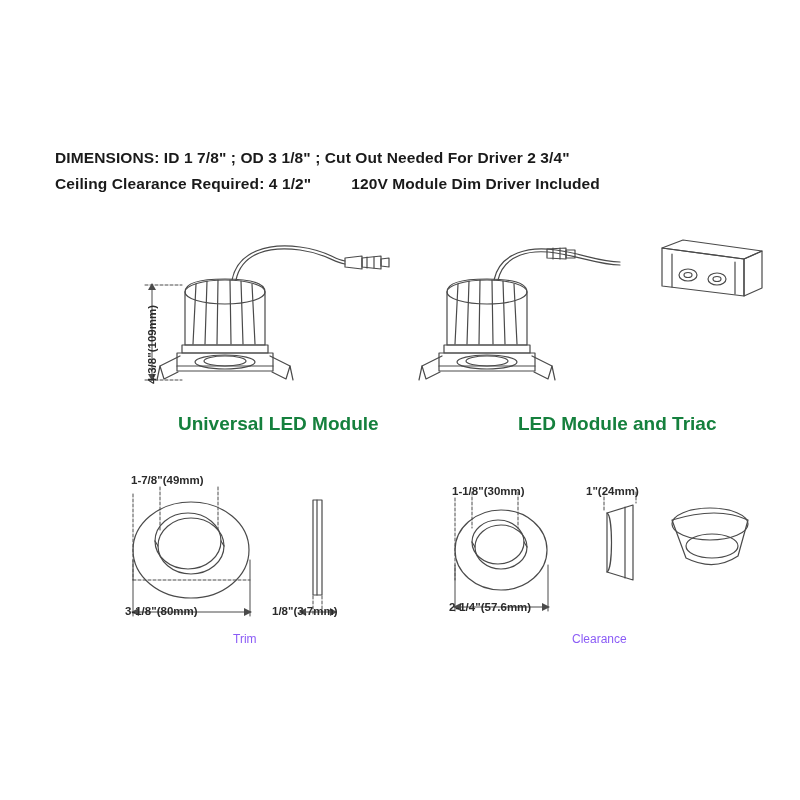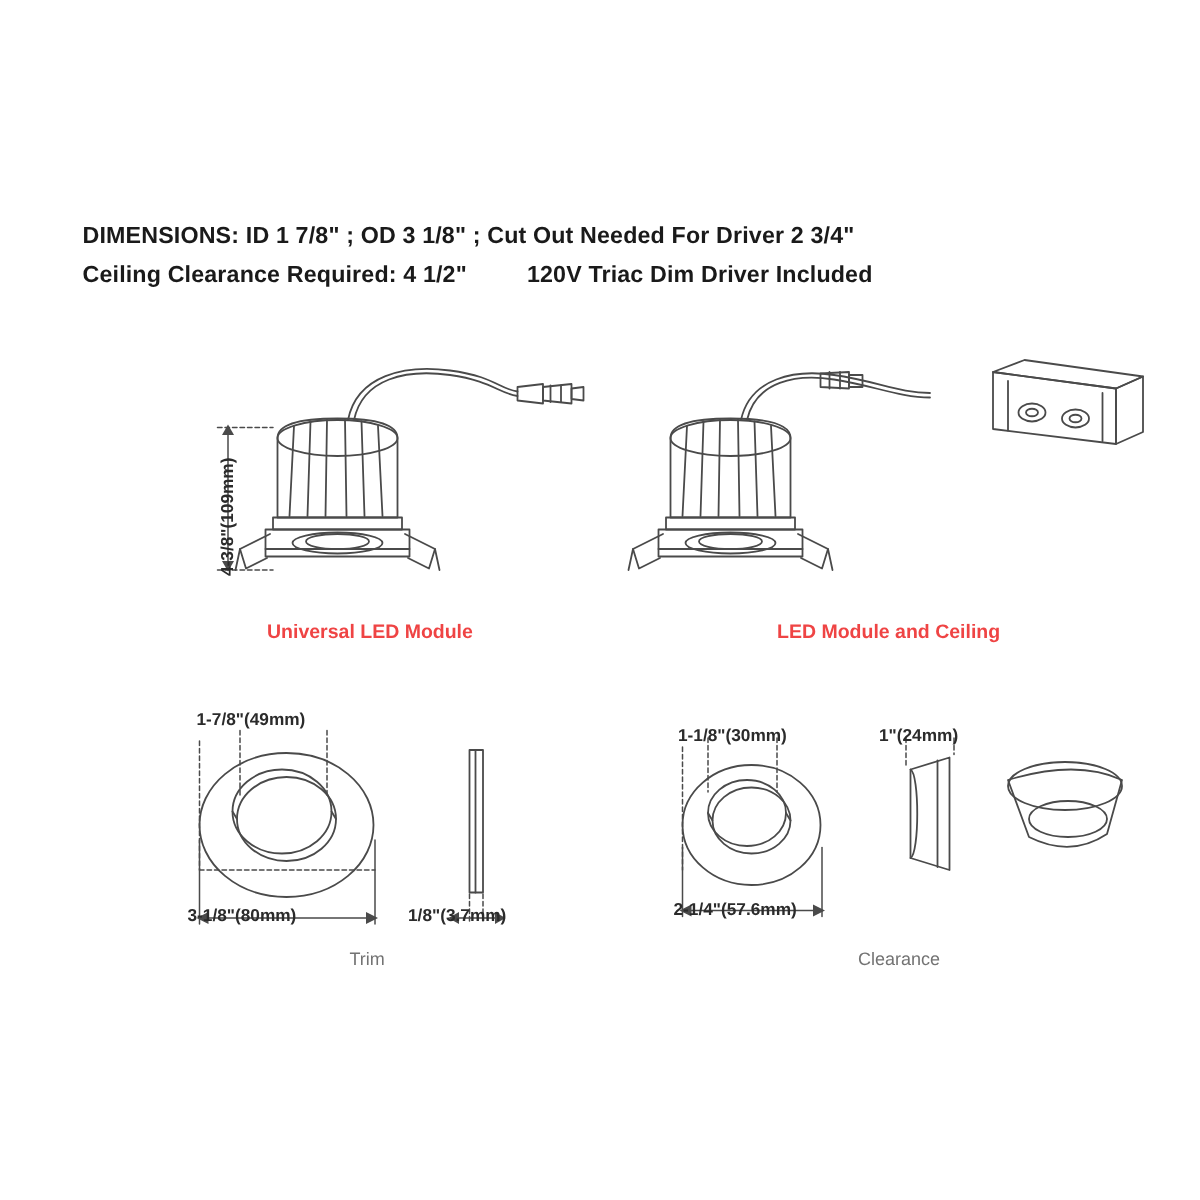--- a/index.html
+++ b/index.html
@@ -37,49 +37,49 @@
   .diagram {
     position: absolute;
     left: 0;
     top: 0;
     width: 800px;
     height: 800px;
   }
   .caption {
     position: absolute;
     font-weight: bold;
-    font-size: 13px;
-    color: #ef4444;
+    font-size: 19px;
+    color: #15803d;
     white-space: nowrap;
   }
   .dim-label {
     position: absolute;
     font-size: 11.5px;
     font-weight: bold;
     color: #2b2b2b;
     white-space: nowrap;
   }
   .dim-label.vertical {
     transform-origin: left top;
     transform: rotate(-90deg);
   }
   .sub-caption {
     position: absolute;
     font-size: 12px;
-    color: #737373;
+    color: #8b5cf6;
     white-space: nowrap;
   }
 </style>
 </head>
 <body>
 
 <div class="spec-block">
   <div class="spec-line">DIMENSIONS:  ID 1 7/8" ; OD 3 1/8" ; Cut Out Needed For Driver 2 3/4"</div>
   <div class="spec-line">
-    <span>Ceiling Clearance Required:  4 1/2"</span><span class="seg-2">120V Triac Dim Driver Included</span>
+    <span>Ceiling Clearance Required:  4 1/2"</span><span class="seg-2">120V Module Dim Driver Included</span>
   </div>
 </div>
 
 <div class="diagram">
 
   <svg width="800" height="800" viewBox="0 0 800 800" xmlns="http://www.w3.org/2000/svg">
     <g fill="none" stroke="#4a4a4a" stroke-width="1.2" stroke-linejoin="round" stroke-linecap="round">
 
       <g stroke-width="1">
         <line x1="152" y1="285" x2="152" y2="380"></line>
@@ -238,21 +238,21 @@
       </g>
 
     </g>
   </svg>
 
   
   <div class="dim-label vertical" style="left:146px; top:384px;">4-3/8"(109mm)</div>
 
   <div class="caption" style="left:178px; top:413px;">Universal LED Module</div>
 
-  <div class="caption" style="left:518px; top:413px;">LED Module and Ceiling</div>
+  <div class="caption" style="left:518px; top:413px;">LED Module and Triac</div>
 
   <div class="dim-label" style="left:131px; top:474px;">1-7/8"(49mm)</div>
 
   <div class="dim-label" style="left:125px; top:605px;">3-1/8"(80mm)</div>
 
   <div class="dim-label" style="left:272px; top:605px;">1/8"(3.7mm)</div>
 
   <div class="sub-caption" style="left:233px; top:632px;">Trim</div>
 
   <div class="dim-label" style="left:452px; top:485px;">1-1/8"(30mm)</div>

